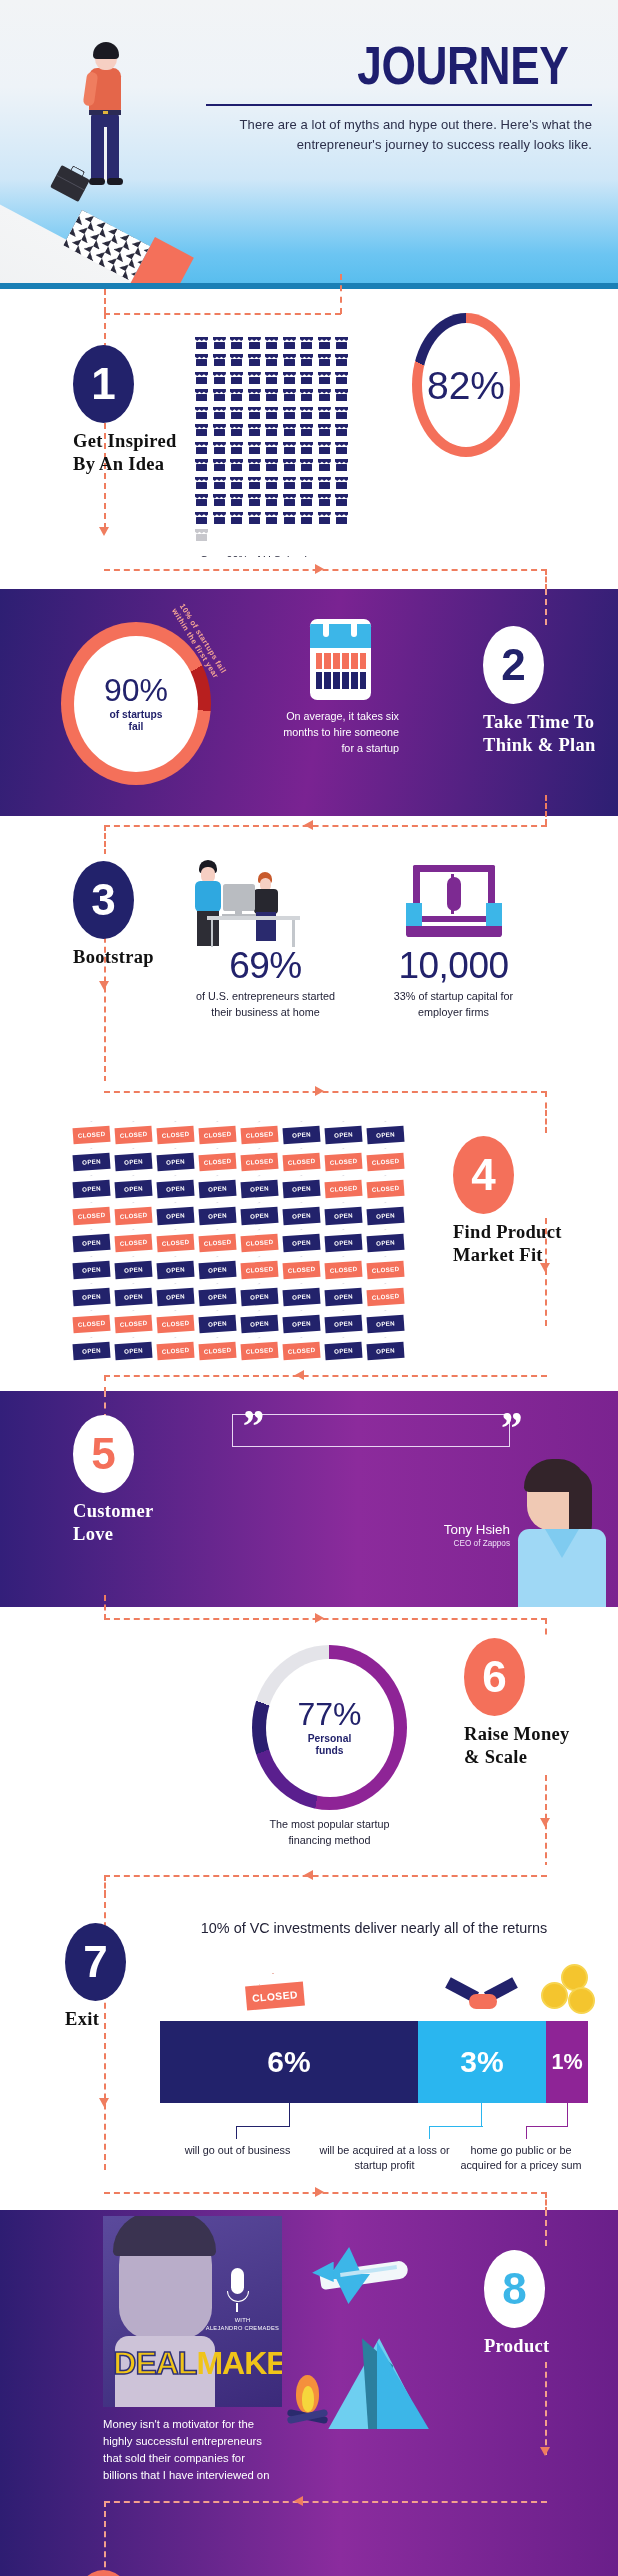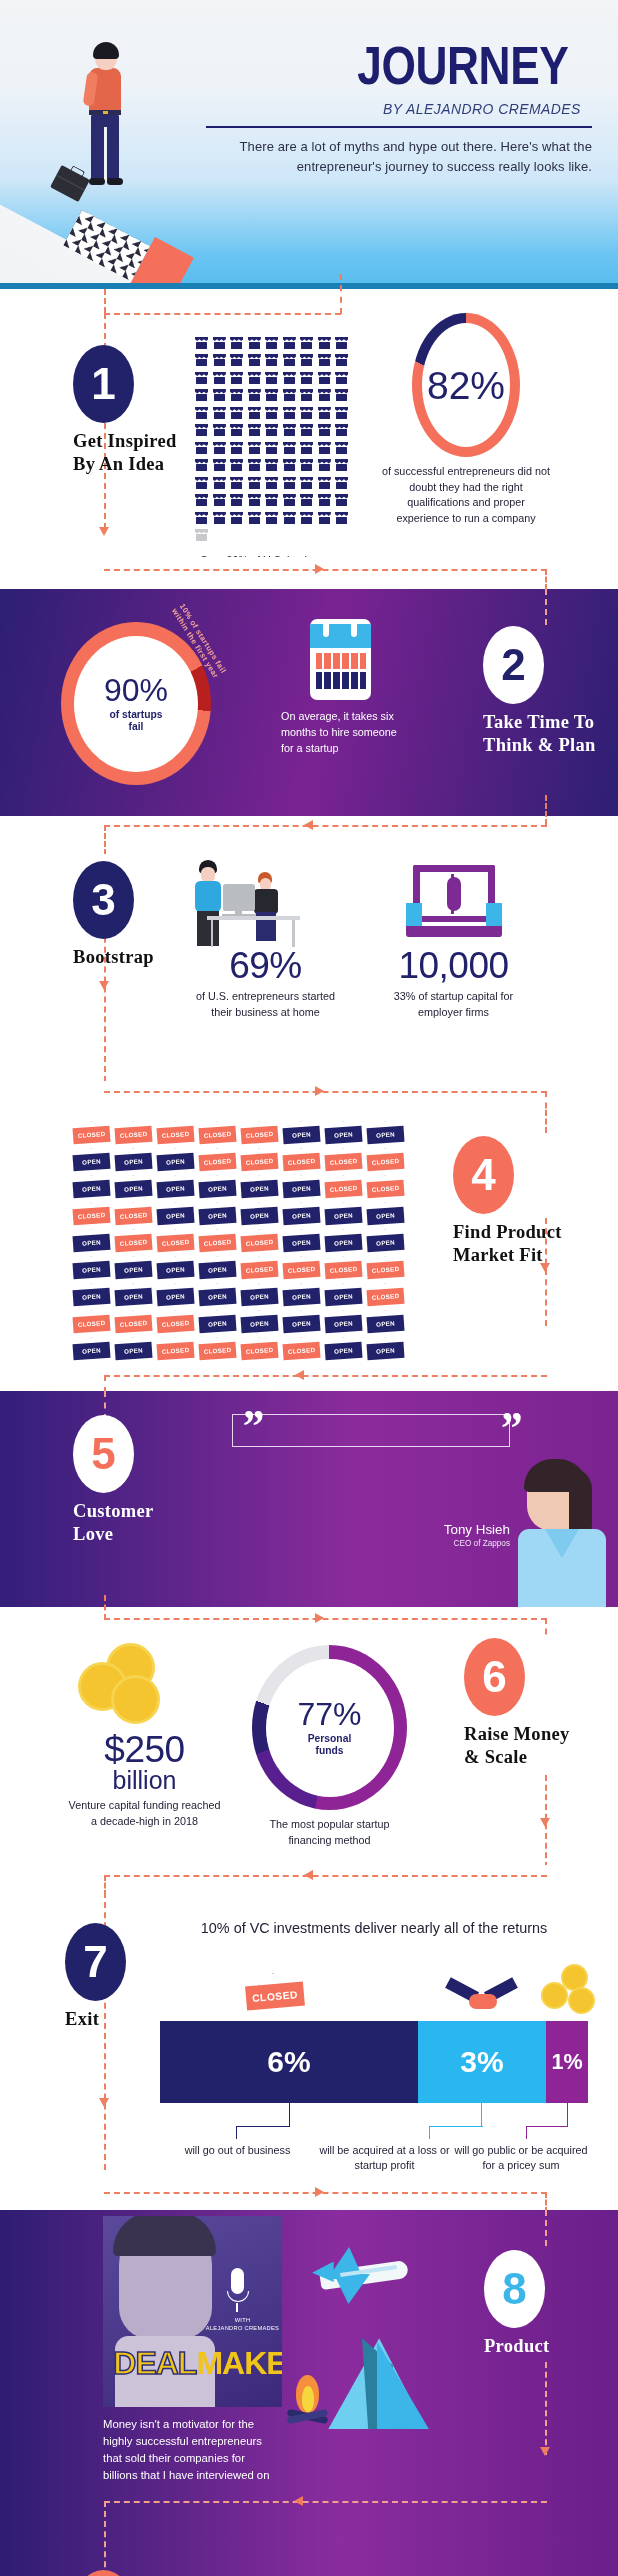--- a/index.html
+++ b/index.html
@@ -180,21 +180,20 @@
       <div class="m-belt">
           <b></b>
         </div>
       <div class="m-head"></div>
         <div class="m-hair"></div>
     </div>
     <div class="briefcase"></div>
 
     <div class="hero-txt">
       <div><span class="t-journey">JOURNEY</span></div>
-      <div><span class="t-by">BY ALEJANDRO CREMADES</span></div>
       <div class="hero-rule"></div>
       <div class="hero-sub">There are a lot of myths and hype out there. Here's what the entrepreneur's journey to success really looks like.</div>
     </div>
     <div class="hero-bottom-bar"></div>
   </section>
 
   <section class="sec white" style="height:268px;">
     <div class="dash-v" style="left:104px;top:0;height:24px;"></div>
     <div class="dash-h" style="left:104px;top:24px;width:237px;"></div>
     <div class="dash-v" style="left:340px;top:-15.5px;height:40px;"></div>
@@ -613,21 +612,20 @@
       <div class="stat-cap" style="text-align:center;width:155px;margin-top:9.3px;">Over 99% of U.S. businesses are considered small (less than 500 employees)</div>
     </div>
 
     <div style="position:absolute;left:381px;top:24px;width:170px;">
       <div class="donut" style="width:108px;height:144px;margin:0 auto;
            background:conic-gradient(#f4705a 0deg 295deg,#22226b 295deg 360deg);">
         <div class="hole" style="width:88px;height:124px;">
           <span class="donut-val" style="font-size:39px;">82%</span>
         </div>
       </div>
-      <div class="stat-cap" style="text-align:center;margin-top:7.2px;">of successful entrepreneurs did not doubt they had the right qualifications and proper experience to run a company</div>
     </div>
   </section>
 
   <section class="sec white" style="height:32px;">
     <div class="dash-h" style="left:104px;top:12.4px;width:443px;"></div>
     <div class="arrow-r" style="left:315px;top:7.2px;"></div>
     <div class="dash-v" style="left:545px;top:12.4px;height:20.6px;"></div>
   </section>
 
   <section class="sec purple" style="height:227px;">
@@ -638,21 +636,21 @@
            background:conic-gradient(#f4705a 0deg 60deg,#b81f1f 60deg 96deg,#f4705a 96deg 360deg);">
         <div class="hole" style="width:124px;height:136px;">
           <span class="donut-val">90%</span>
           <span class="donut-sub" style="white-space:pre-line;">of startups
 fail</span>
         </div>
       </div>
       <div style="position:absolute;left:96px;top:13.4px;width:88px;transform:rotate(58deg);font-size:7.7px;color:#f5a795;font-weight:600;letter-spacing:0.5px;">10% of startups fail within the first year</div>
     </div>
 
-    <div style="position:absolute;left:281px;top:30px;width:118px;text-align:left;">
+    <div style="position:absolute;left:281px;top:30px;width:118px;text-align:right;">
       <div style="width:61px;height:81px;margin:0 auto;background:#fff;border-radius:7.2px;position:relative;overflow:hidden;">
         <div style="position:absolute;top:5.2px;left:0;width:61px;height:24px;background:#3cb6e8;"></div>
         <div style="position:absolute;top:0;left:13px;width:6.7px;height:17.5px;border-radius:3.6px;background:#fff;"></div>
         <div style="position:absolute;top:0;left:41px;width:6.7px;height:17.5px;border-radius:3.6px;background:#fff;"></div>
         <div style="position:absolute;top:34px;left:6.2px;display:flex;gap:2.1px;">
           <i style="display:block;width:6.7px;height:15.5px;background:#f4705a;"></i>
             <i style="display:block;width:6.7px;height:15.5px;background:#f4705a;"></i>
             <i style="display:block;width:6.7px;height:15.5px;background:#f4705a;"></i>
             <i style="display:block;width:6.7px;height:15.5px;background:#f4705a;"></i>
             <i style="display:block;width:6.7px;height:15.5px;background:#f4705a;"></i>
@@ -1142,30 +1140,20 @@
   </section>
 
   <section class="sec white" style="height:31px;">
     <div class="dash-v" style="left:104px;top:-12.4px;height:25px;"></div>
     <div class="dash-h" style="left:104px;top:11.3px;width:443px;"></div>
     <div class="arrow-r" style="left:315px;top:6.2px;"></div>
     <div class="dash-v" style="left:545px;top:11.3px;height:27px;"></div>
   </section>
 
   <section class="sec white" style="height:227px;">
-    <div style="position:absolute;left:67px;top:5.2px;width:155px;text-align:center;">
-      <div style="position:relative;height:88px;">
-        <div class="coin" style="position:absolute;left:39px;top:0;"></div>
-        <div class="coin" style="position:absolute;left:11.3px;top:18.5px;"></div>
-        <div class="coin" style="position:absolute;left:44px;top:32px;"></div>
-      </div>
-      <div class="stat-num">$250</div>
-      <div style="font-size:25px;font-weight:300;color:#22226b;line-height:1;">billion</div>
-      <div class="stat-cap">Venture capital funding reached a decade-high in 2018</div>
-    </div>
 
     <div style="position:absolute;left:247px;top:7.2px;width:165px;text-align:center;">
       <div class="donut" style="width:155px;height:165px;margin:0 auto;
            background:conic-gradient(#8e2496 0deg 190deg,#5a1f8e 190deg 250deg,#2a1f70 250deg 290deg,#e4e4e9 290deg 360deg);">
         <div class="hole" style="width:128px;height:138px;">
           <span class="donut-val">77%</span>
           <span class="donut-sub" style="white-space:pre-line;font-weight:700;">Personal
 funds</span>
         </div>
       </div>
@@ -1229,21 +1217,21 @@
         <div class="lead" style="left:321px;background:#2ab6ef;"></div>
         <div class="lead" style="left:270px;top:23px;height:1px;width:53px;background:#2ab6ef;"></div>
         <div class="lead" style="left:269px;top:23px;width:1px;height:13.4px;background:#2ab6ef;"></div>
         <div class="lead" style="left:407px;background:#8e2496;"></div>
         <div class="lead" style="left:367px;top:23px;height:1px;width:41px;background:#8e2496;"></div>
         <div class="lead" style="left:366px;top:23px;width:1px;height:13.4px;background:#8e2496;"></div>
       </div>
       <div class="bar-caps">
         <div class="bar-cap" style="flex:0 0 155px;">will go out of business</div>
         <div class="bar-cap" style="flex:0 0 139px;">will be acquired at a loss or startup profit</div>
-        <div class="bar-cap" style="flex:0 0 134px;">will go public or be acquired for a pricey sum</div>
+        <div class="bar-cap" style="flex:0 0 134px;">home go public or be acquired for a pricey sum</div>
       </div>
     </div>
   </section>
 
   <section class="sec white" style="height:29px;">
     <div class="dash-h" style="left:104px;top:11.3px;width:443px;"></div>
     <div class="arrow-r" style="left:315px;top:6.2px;"></div>
     <div class="dash-v" style="left:545px;top:11.3px;height:20.6px;"></div>
   </section>
 

